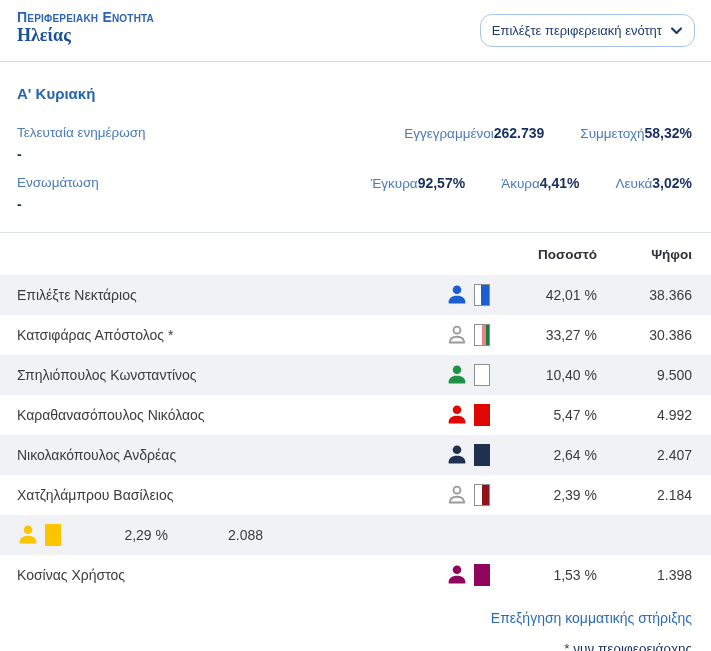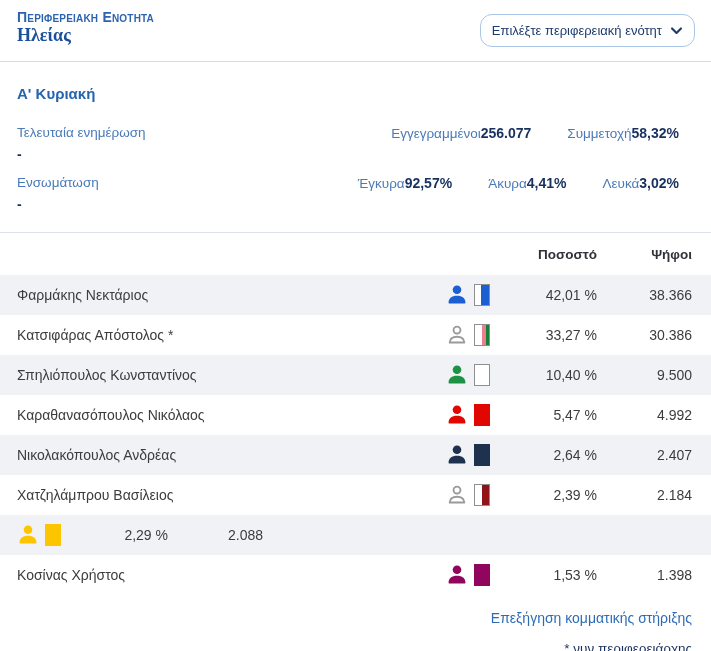--- a/index.html
+++ b/index.html
@@ -40,21 +40,21 @@
   }
   .chev { display: inline-flex; }
 
   
   .round-label {
     margin: 23px 17px 0;
     font-size: 15px; font-weight: 700; color: #2465ae;
   }
 
   
-  .stats { padding: 23px 32px 20px 17px; border-bottom: 1px solid #dde1e8; }
+  .stats { padding: 23px 19px 20px 17px; border-bottom: 1px solid #dde1e8; }
   .stats-row { display: flex; align-items: flex-start; }
   .stats-row + .stats-row { margin-top: 13px; }
   .stat-left { display: flex; flex-direction: column; gap: 6px; }
   .stat-right { margin-left: auto; display: flex; gap: 36px; }
   .stat-col { display: flex; align-items: flex-end; }
   .stat-label { font-size: 13.5px; color: #4a7ab8; }
   .stat-value { font-size: 14px; font-weight: 700; color: #17305f; }
 
   
   .table-header {
@@ -115,21 +115,21 @@
 
 <section class="stats">
   <div class="stats-row">
     <div class="stat-left">
       <span class="stat-label">Τελευταία ενημέρωση</span>
       <span class="stat-value">-</span>
     </div>
     <div class="stat-right">
       <div class="stat-col">
         <span class="stat-label">Εγγεγραμμένοι</span>
-        <span class="stat-value">256.077</span>
+        <span class="stat-value">262.739</span>
       </div>
       <div class="stat-col">
         <span class="stat-label">Συμμετοχή</span>
         <span class="stat-value">58,32%</span>
       </div>
     </div>
   </div>
   <div class="stats-row">
     <div class="stat-left">
       <span class="stat-label">Ενσωμάτωση</span>
@@ -153,21 +153,21 @@
 </section>
 
 <section>
   <div class="table-header">
     <span class="spacer"></span>
     <span class="col-pct">Ποσοστό</span>
     <span class="col-votes">Ψήφοι</span>
   </div>
   <div id="rows">
   <div class="row">
-    <span class="name">Φαρμάκης Νεκτάριος</span>
+    <span class="name">Επιλέξτε Νεκτάριος</span>
     <span class="icons">
       <span class="person">
             <svg viewBox="0 0 24 24">
               <circle cx="12" cy="6.3" r="4.7" fill="#1b5fd3"></circle>
               <path d="M12 12.8c-5.6 0-9.2 2.9-9.2 7.3 0 .6.4 1.1 1.1 1.1h16.2c.7 0 1.1-.5 1.1-1.1 0-4.4-3.6-7.3-9.2-7.3z" fill="#1b5fd3"></path>
             </svg>
           </span>
       <span class="flag bordered">
             <span style="width: 40%; background: rgb(255, 255, 255);"></span>
             <span style="width: 60%; background: rgb(27, 95, 211);"></span>

